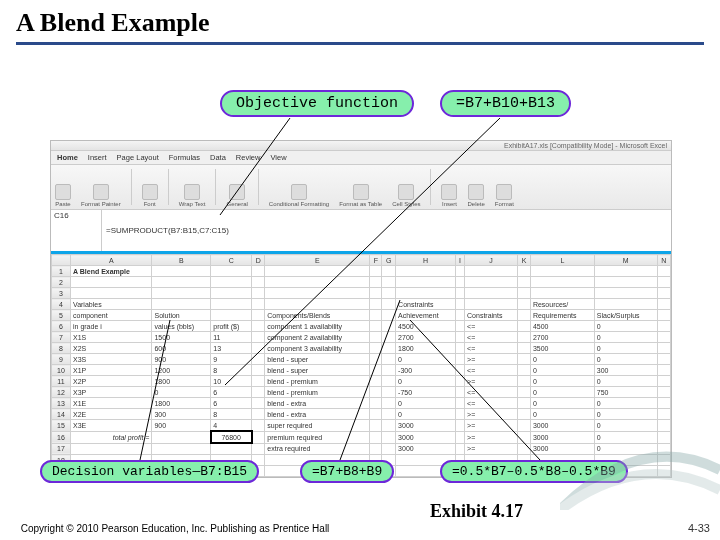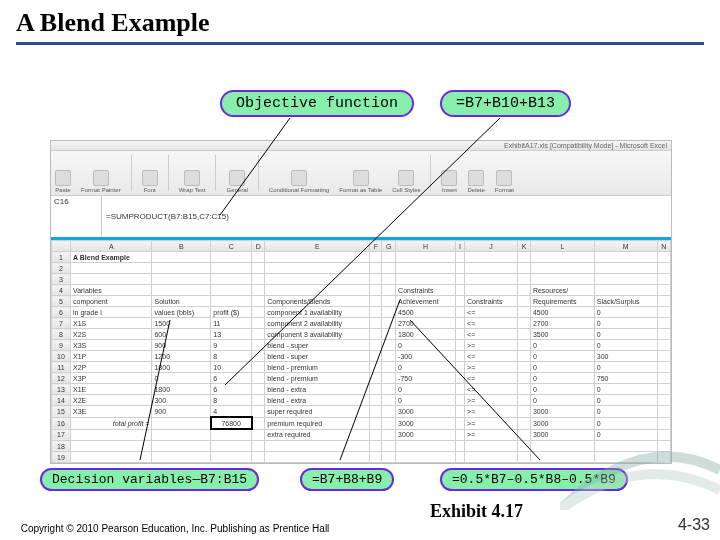--- a/index.html
+++ b/index.html
@@ -27,21 +27,21 @@
   .callout {
     display: inline-block;
     border: 2px solid #6d28d9;
     border-radius: 18px;
     padding: 3px 14px;
     font-family: Liberation Mono, monospace;
     font-size: 15px;
     background: #86efac;
     color: #000;
   }
-  .callout.sm { font-size: 13px; padding: 2px 10px; border-radius: 14px; margin-top: 8px; }
+  .callout.sm { font-size: 13px; padding: 2px 10px; border-radius: 14px; }
   .excel-frame {
     position: absolute;
     left: 50px;
     top: 140px;
     width: 620px;
     border: 1px solid #bbb;
     font-family: Arial, sans-serif;
     font-size: 8px;
     color: #333;
     background: #fafafa;
@@ -132,21 +132,21 @@
   }
   .footer-center {
     position: absolute;
     left: 430px; bottom: 18px;
     font-size: 18px;
     font-weight: bold;
   }
   .footer-right {
     position: absolute;
     right: 10px; bottom: 6px;
-    font-size: 16px;
+    font-size: 11px;
     font-family: Arial, sans-serif;
     color: #333;
   }
   .deco-swoosh {
     position: absolute;
     right: 0; bottom: 30px;
     width: 160px; height: 120px;
     pointer-events: none;
     opacity: 0.4;
   }
@@ -161,20 +161,29 @@
 
 <div class="callout-row" style="left:220px; top:90px;">
   <span class="callout">Objective function</span>
 </div>
 <div class="callout-row" style="left:440px; top:90px;">
   <span class="callout">=B7+B10+B13</span>
 </div>
 
 <div class="excel-frame">
   <div class="ribbon-title">ExhibitA17.xls [Compatibility Mode] - Microsoft Excel</div>
+  <div class="ribbon-tabs">
+    <span data-active="true">Home</span>
+    <span>Insert</span>
+    <span>Page Layout</span>
+    <span>Formulas</span>
+    <span>Data</span>
+    <span>Review</span>
+    <span>View</span>
+  </div>
   <div class="ribbon-body">
     <div class="ribbon-group">
         <div class="ribbon-icon"></div>
         <span>Paste</span>
       </div>
     <div class="ribbon-group">
         <div class="ribbon-icon"></div>
         <span>Format Painter</span>
       </div>
     <div class="ribbon-sep"></div>

